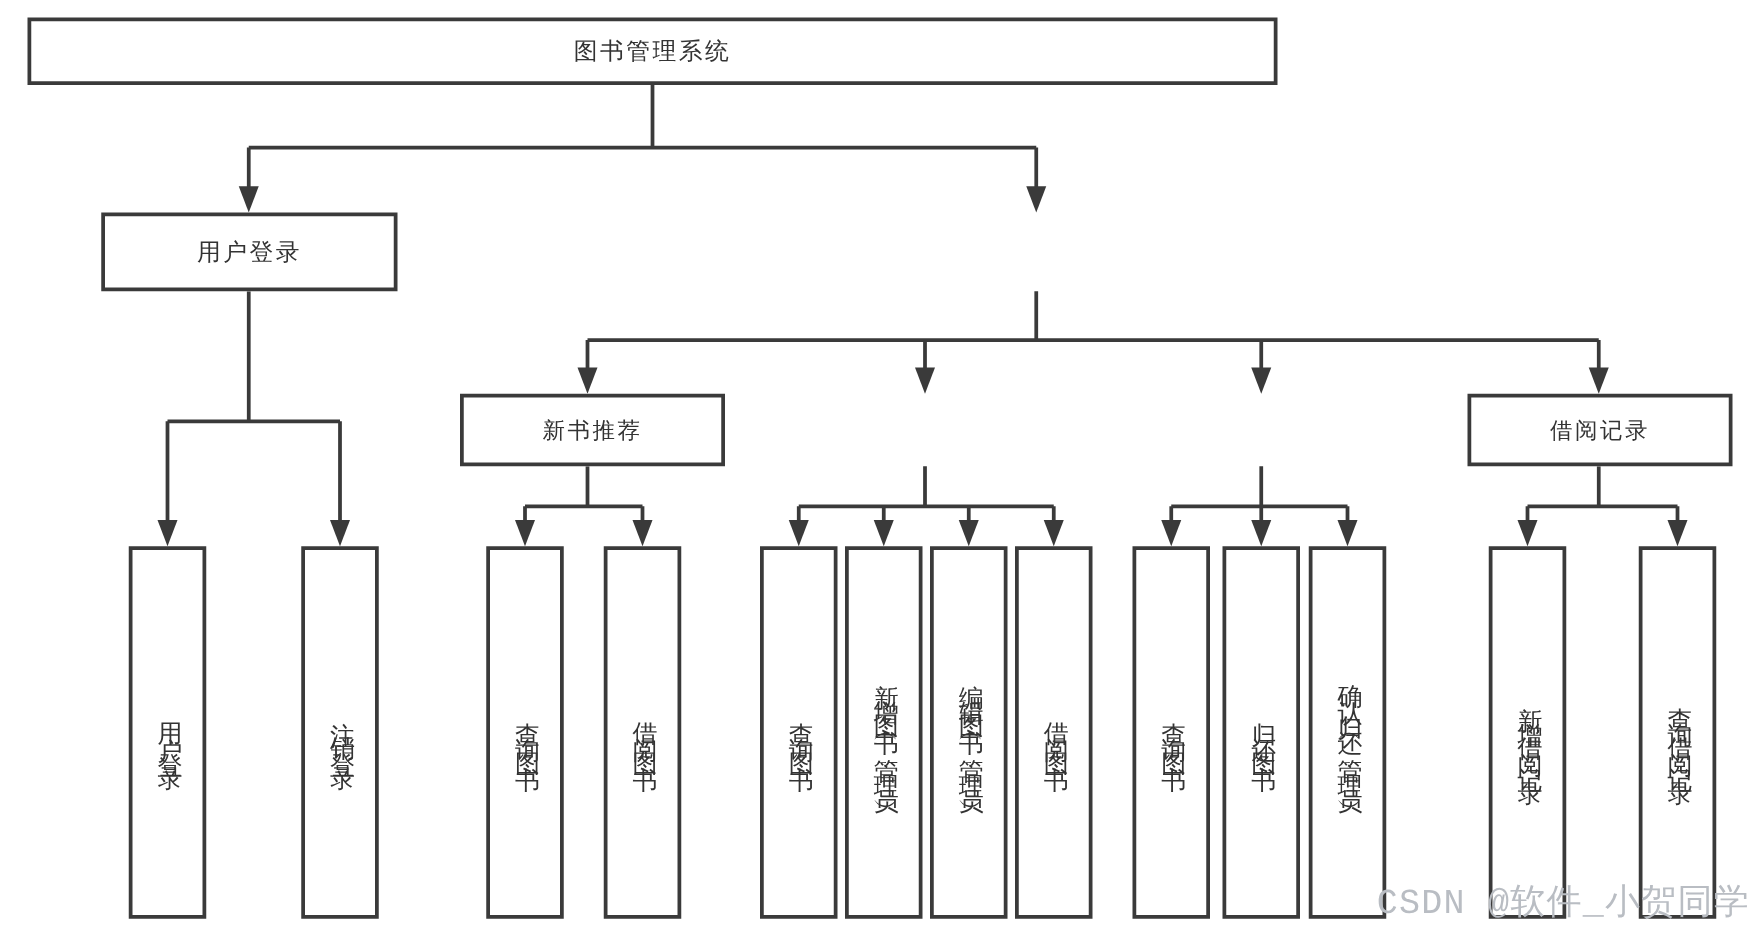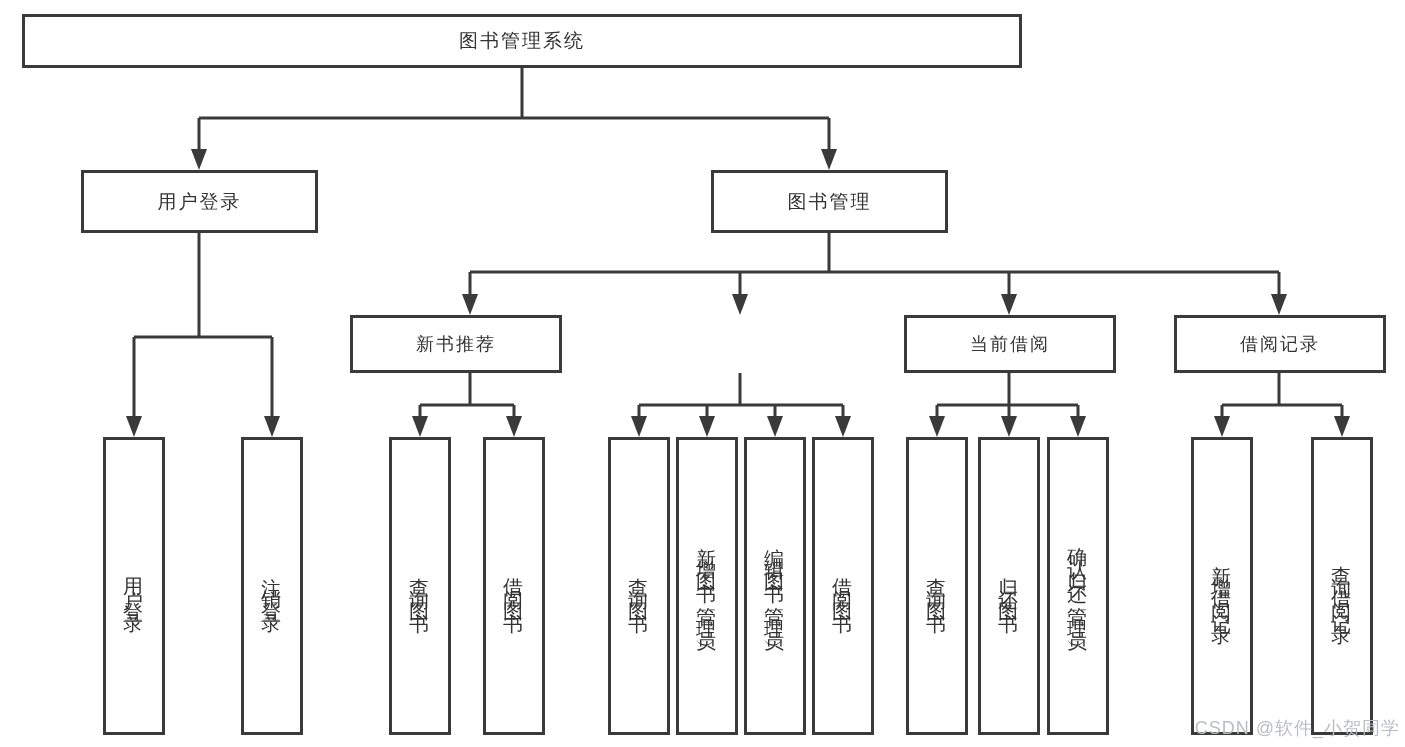--- a/index.html
+++ b/index.html
@@ -6,21 +6,21 @@
     --line:#3a3a3a;
     --text:#333333;
     --watermark:#b9bdc3;
     --bg:#ffffff;
   }
   html,body{margin:0;padding:0;background:var(--bg);}
   .canvas{
     position:relative;
     width:1405px;height:747px;
     background:var(--bg);
-    font-family:Liberation Sans, sans-serif;
+    font-family:Liberation Mono, monospace;
     color:var(--text);
     overflow:hidden;
   }
   svg.connectors{
     position:absolute;left:0;top:0;width:1405px;height:747px;
     color:var(--line);
   }
   svg.connectors path{stroke:currentColor;stroke-width:3;fill:none;}
   svg.connectors polygon{fill:currentColor;stroke:none;}
   .node{
@@ -40,21 +40,21 @@
   .vtext{
     writing-mode:vertical-rl;
     text-orientation:mixed;
     font-size:20px;
     letter-spacing:12px;
     white-space:nowrap;
   }
   .watermark{
     position:absolute;
     right:5px;bottom:7px;
-    font-size:18px;
+    font-size:28px;
     color:var(--watermark);
     letter-spacing:1px;
     z-index:5;
   }
 </style>
 </head>
 <body>
 
 <div class="canvas">
 
@@ -94,29 +94,23 @@
     <polygon points="1342,437 1334,416 1350,416"></polygon>
   </svg>
 
   <div class="node root">
     <span>图书管理系统</span>
   </div>
 
   <div class="node lv2" style="left:81px;">
     <span>用户登录</span>
   </div>
-  <div class="node lv2" style="left:711px;">
-    <span>图书管理</span>
-  </div>
 
-  <div class="node lv3" style="left:350px;">
+  <div class="node lv3" style="left:368px;">
     <span>新书推荐</span>
-  </div>
-  <div class="node lv3" style="left:904px;">
-    <span>当前借阅</span>
   </div>
   <div class="node lv3" style="left:1174px;align-items:center;">
     <span>借阅记录</span>
   </div>
 
   <div class="node leaf" style="left:103px;">
     <span class="vtext">用户登录</span>
   </div>
   <div class="node leaf" style="left:241px;">
     <span class="vtext">注销登录</span>

